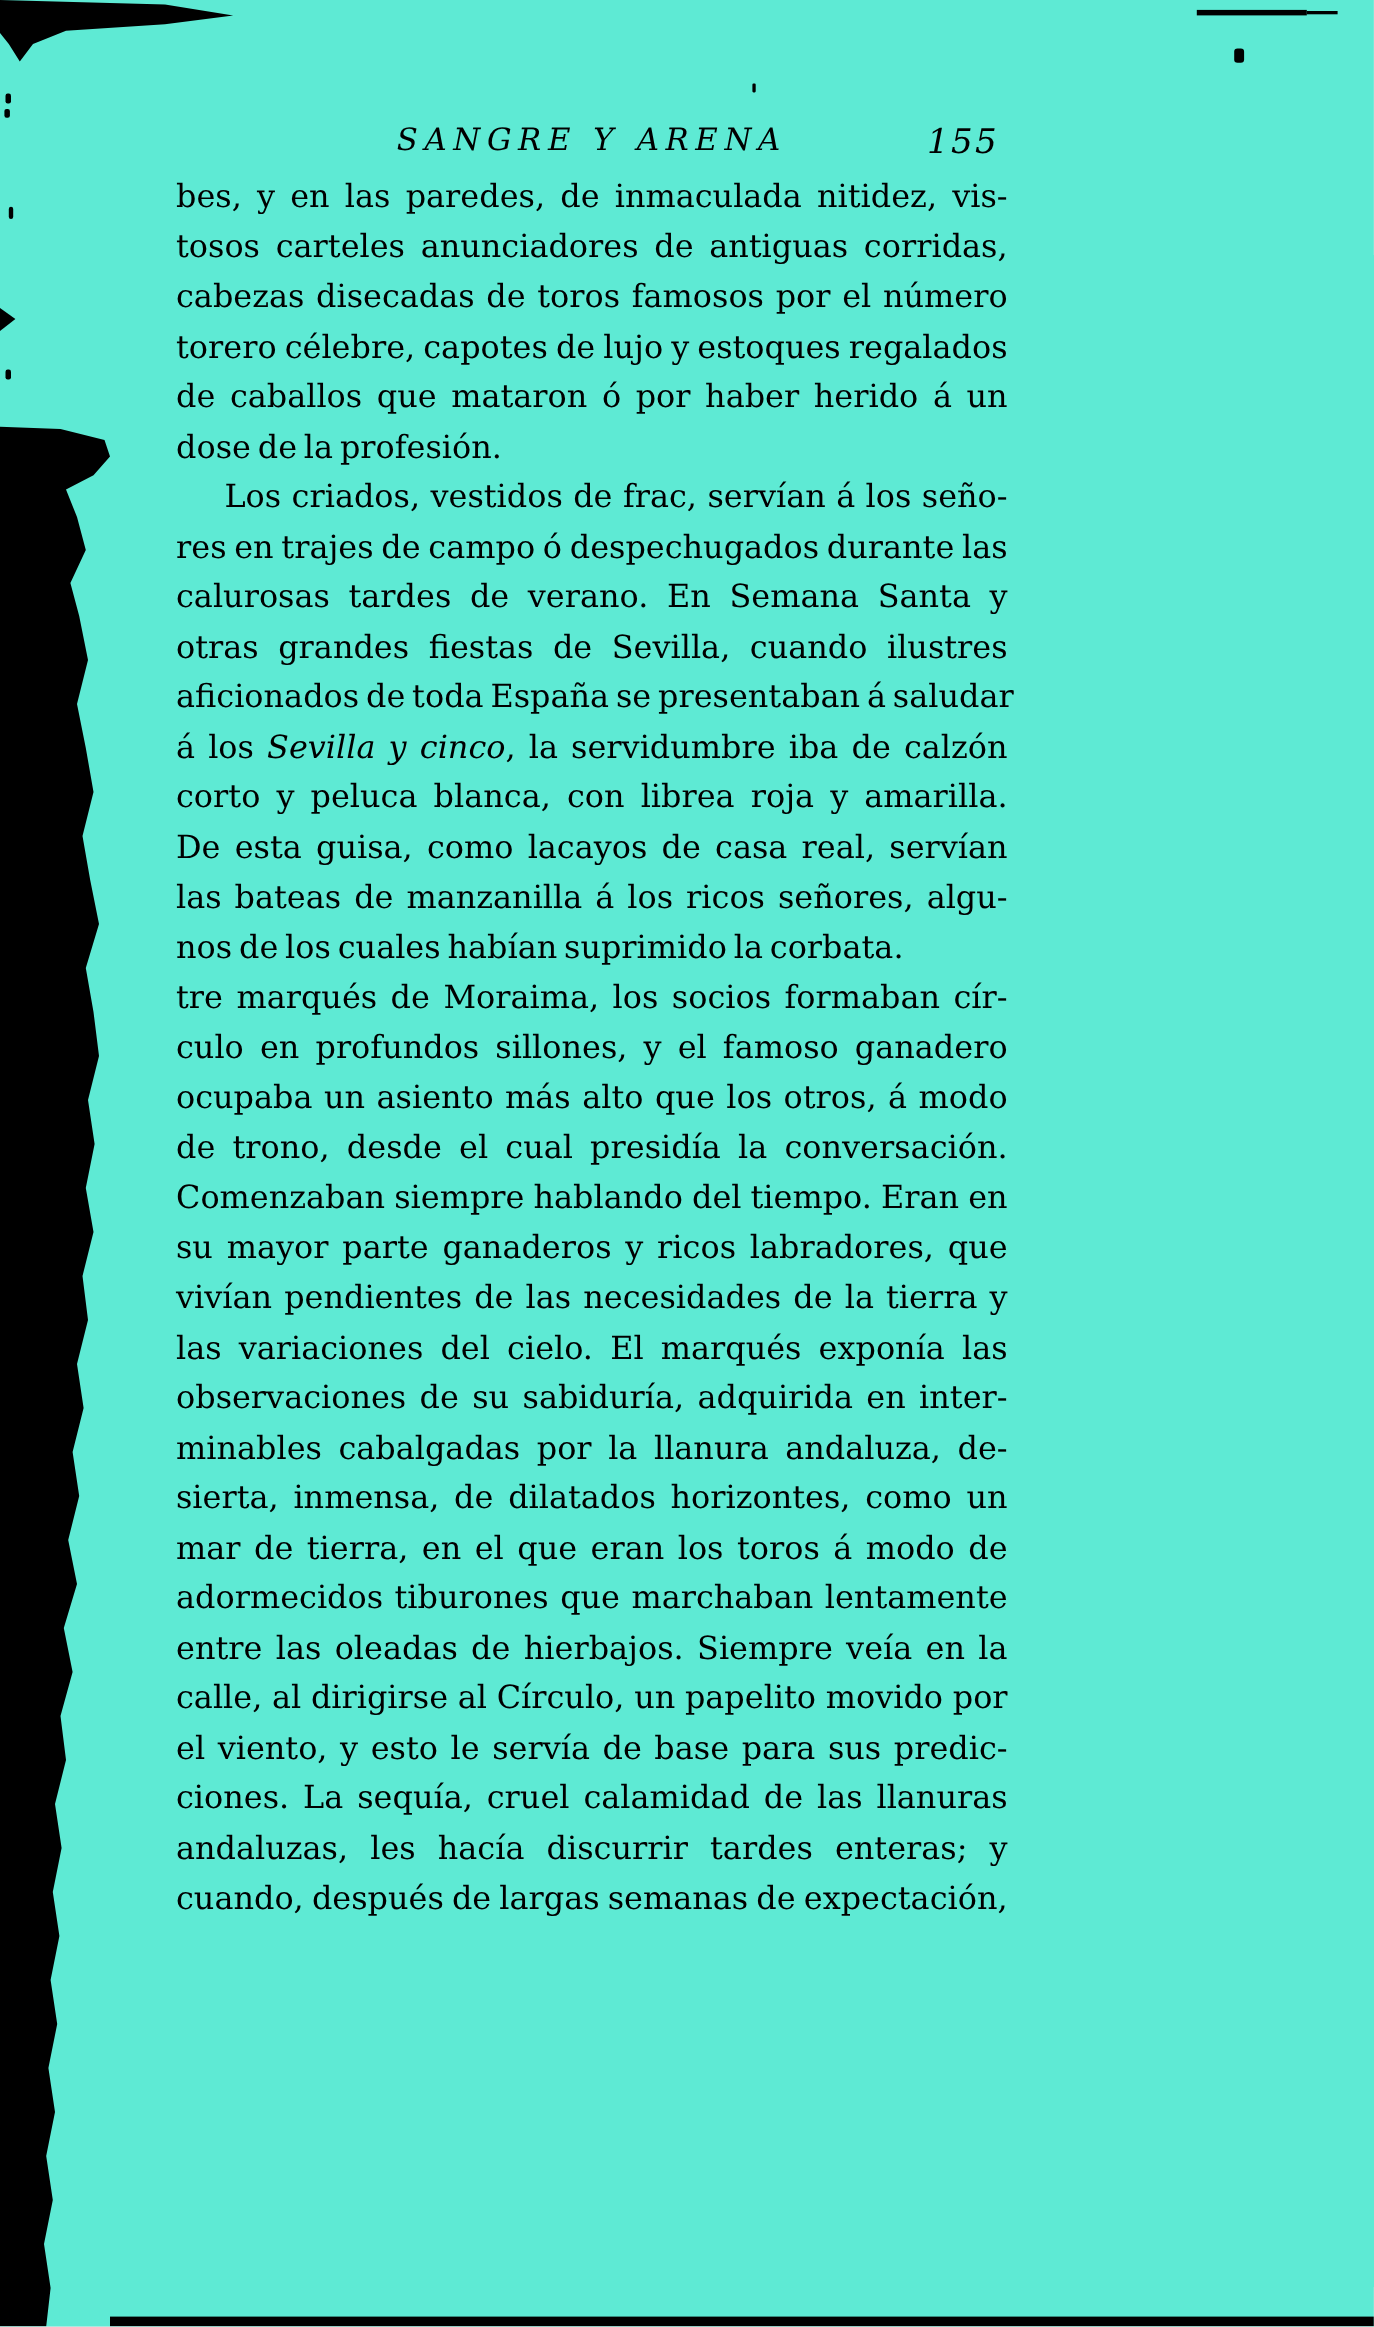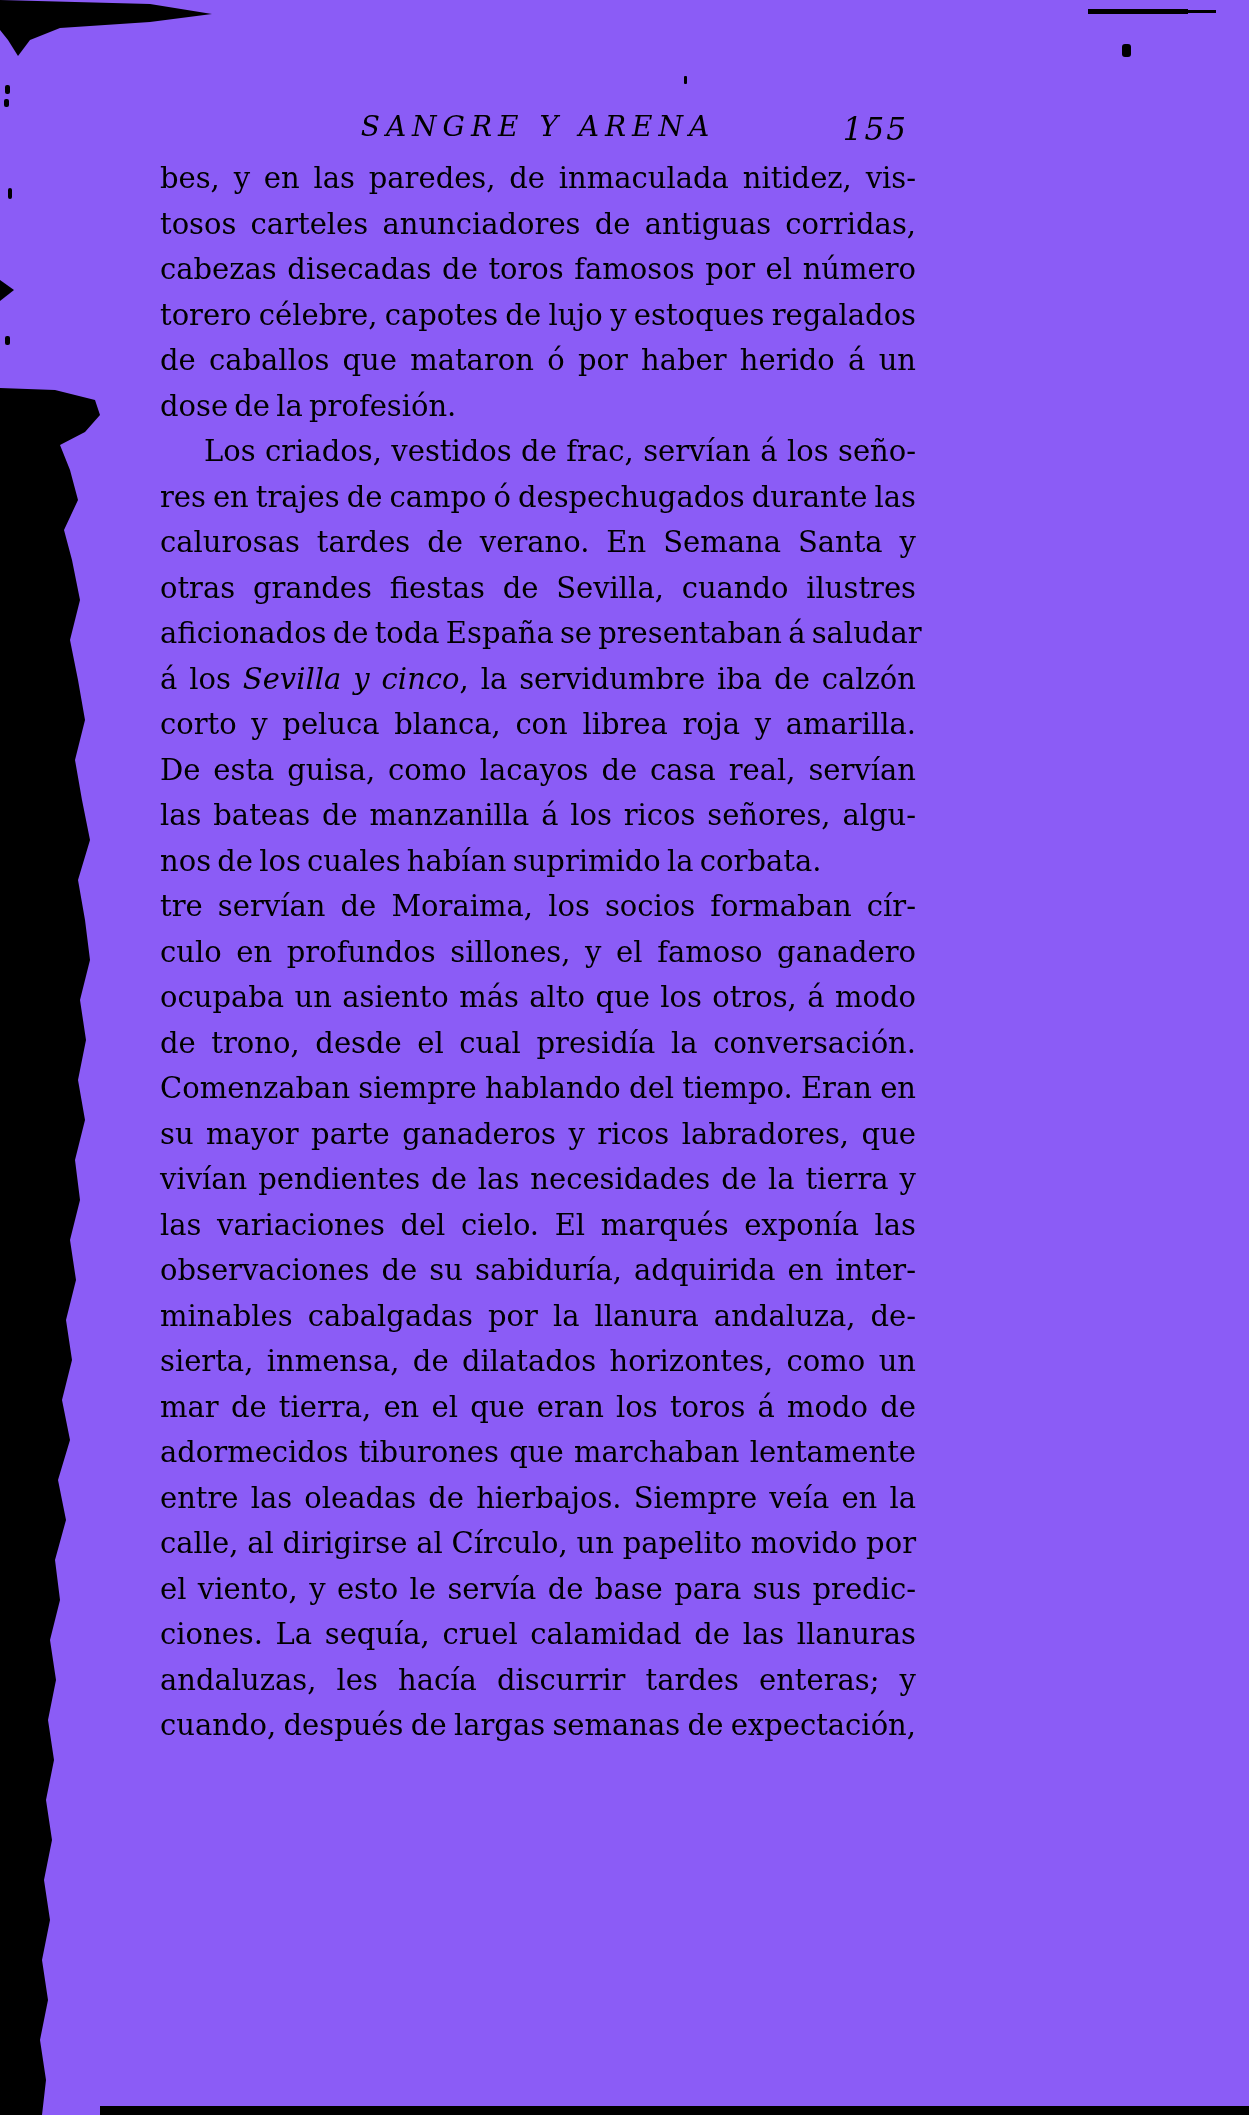--- a/index.html
+++ b/index.html
@@ -1,20 +1,20 @@
 <!DOCTYPE html>
 <html><head>
 <meta charset="utf-8">
 <style>
   html, body { margin: 0; padding: 0; background: #e8e8e8; }
   .page {
     position: relative;
     width: 1249px;
     height: 2115px;
-    background: #8b5cf6;
+    background: #5eead4;
     overflow: hidden;
     font-family: "DejaVu Serif", serif;
     color: #000000;
   }
   .artifacts-svg {
     position: absolute;
     left: 0; top: 0;
     width: 1249px; height: 2115px;
     pointer-events: none;
   }
@@ -111,21 +111,21 @@
         <div class="line indent"><span>Los criados, vestidos de frac, servían á los seño-</span></div>
         <div class="line"><span>res en trajes de campo ó despechugados durante las</span></div>
         <div class="line"><span>calurosas tardes de verano. En Semana Santa y</span></div>
         <div class="line"><span>otras grandes fiestas de Sevilla, cuando ilustres</span></div>
         <div class="line"><span>aficionados de toda España se presentaban á saludar</span></div>
         <div class="line"><span>á los </span><span class="italic">Sevilla y cinco</span><span>, la servidumbre iba de calzón</span></div>
         <div class="line"><span>corto y peluca blanca, con librea roja y amarilla.</span></div>
         <div class="line"><span>De esta guisa, como lacayos de casa real, servían</span></div>
         <div class="line"><span>las bateas de manzanilla á los ricos señores, algu-</span></div>
         <div class="line para-end"><span>nos de los cuales habían suprimido la corbata.</span></div>
-        <div class="line"><span>tre servían de Moraima, los socios formaban cír-</span></div>
+        <div class="line"><span>tre marqués de Moraima, los socios formaban cír-</span></div>
         <div class="line"><span>culo en profundos sillones, y el famoso ganadero</span></div>
         <div class="line"><span>ocupaba un asiento más alto que los otros, á modo</span></div>
         <div class="line"><span>de trono, desde el cual presidía la conversación.</span></div>
         <div class="line"><span>Comenzaban siempre hablando del tiempo. Eran en</span></div>
         <div class="line"><span>su mayor parte ganaderos y ricos labradores, que</span></div>
         <div class="line"><span>vivían pendientes de las necesidades de la tierra y</span></div>
         <div class="line"><span>las variaciones del cielo. El marqués exponía las</span></div>
         <div class="line"><span>observaciones de su sabiduría, adquirida en inter-</span></div>
         <div class="line"><span>minables cabalgadas por la llanura andaluza, de-</span></div>
         <div class="line"><span>sierta, inmensa, de dilatados horizontes, como un</span></div>

